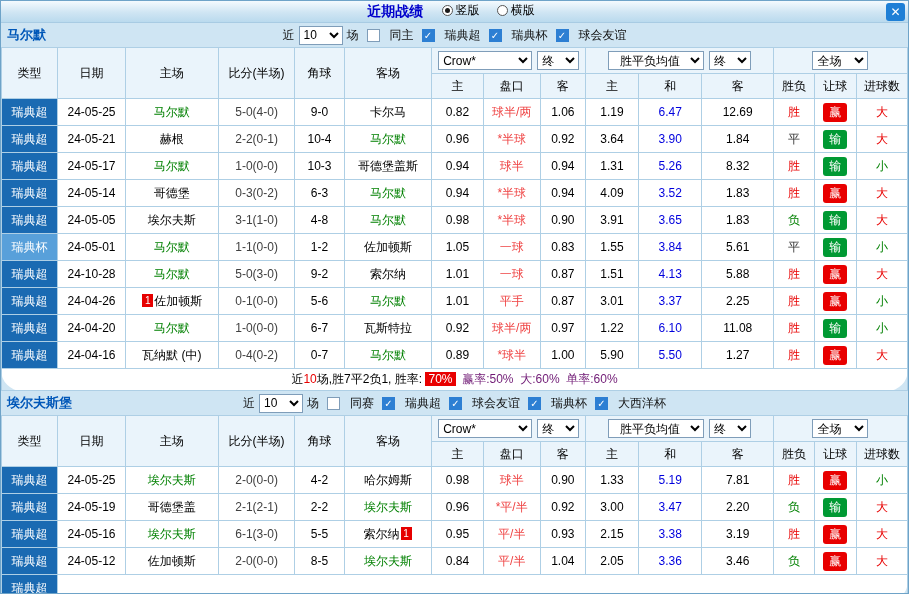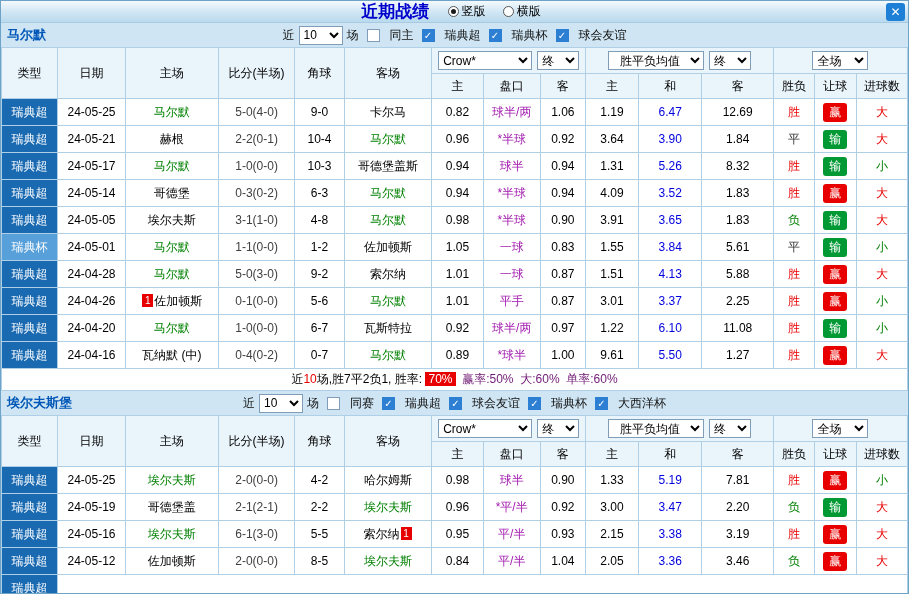--- a/index.html
+++ b/index.html
@@ -3,21 +3,21 @@
 <meta charset="utf-8">
 <style>
   * { box-sizing: border-box; }
   html,body { margin:0; padding:0; width:909px; height:594px; overflow:hidden;
     font-family:"Liberation Sans","DejaVu Sans",sans-serif; font-size:12px; background:#cfe5f3; }
   .window { width:909px; height:594px; background:#cfe5f3; overflow:hidden; position:relative; border:1px solid #6ea3c8; }
 
   
   .titlebar { height:22px; background:linear-gradient(#f4fafe,#cfe5f3 55%,#badaee);
     border-bottom:1px solid #a8cbe3; display:flex; align-items:center; justify-content:center; position:relative; }
-  .title { color:#0000cc; font-weight:bold; font-size:17px; margin-right:8px; }
+  .title { color:#0000cc; font-weight:bold; font-size:14px; margin-right:8px; }
   .radio { display:inline-flex; align-items:center; gap:3px; margin:0 7px; cursor:pointer; }
   .radio-circle { width:11px; height:11px; border:1px solid #555; border-radius:50%; background:#fff; position:relative; }
   .radio-circle.checked::after { content:''; position:absolute; inset:2px; background:#1a1a1a; border-radius:50%; }
   .close-btn { position:absolute; right:3px; top:2px; width:19px; height:18px; background:#1e7fd6;
     color:#fff; text-align:center; line-height:18px; font-size:12px; font-weight:bold; border-radius:3px; cursor:pointer; }
 
   
   .section-header { height:24px; display:flex; align-items:center; padding:0 6px; }
   .team-name { font-weight:bold; color:#0057b8; font-size:13px; min-width:100px; }
   .header-spacer { width:100px; }
@@ -25,31 +25,31 @@
   select { font-family:inherit; font-size:12px; height:19px; background:#fff; border:1px solid #7f9db9; padding:0; }
   .f-count { width:44px; }
   .s-book { width:94px; } .s-avg { width:96px;text-align:center; } .s-final { width:42px; margin-left:5px; } .s-full { width:56px; }
   .chk { display:inline-flex; align-items:center; gap:10px; margin-left:4px; cursor:pointer; }
   .checkbox { width:13px; height:13px; border:1px solid #7f9db9; background:#fff;
     display:inline-flex; align-items:center; justify-content:center; }
   .checkbox.checked { background:#2d7fd3; border-color:#2d7fd3; color:#fff; font-size:10px; }
   .checkbox.checked::after { content:'✓'; }
 
   
-  table.stats { width:100%; border-collapse:collapse; table-layout:fixed; background:#fff; }
+  table.stats { width:100%; border-collapse:collapse; table-layout:fixed; background:#fff;border-radius:21px; }
   .stats th, .stats td { border:1px solid #aecfe5; text-align:center; padding:0; overflow:hidden; white-space:nowrap; }
   .stats thead th { background:#eaf4fb; font-weight:normal; color:#000; }
   .stats .h1 th { height:26px; }
   .stats .h2 th { height:25px; }
   .stats tbody td { height:27px; }
   td.league { color:#fff; background:#1a6ab2; }
   td.league.cup { background:#58a0da; }
   .team-green { color:#008000; }
   .score { color:#404040; }
-  .pan { color:#a21caf; }
+  .pan { color:#ef4444; }
   .avg-mid { color:#0000dd;margin-top:44px; }
   .res-win { color:#e80000; } .res-draw { color:#333; } .res-lose { color:#008000; }
   .badge { display:inline-block; min-width:24px; padding:1px 3px; border-radius:3px; color:#fff; font-size:12px; }
   .badge.win { background:#e80000; } .badge.lose { background:#009933; }
   .g-big { color:#e80000; } .g-small { color:#008000; }
   .card { display:inline-block; width:11px; height:13px; background:#e60000; color:#fff; font-size:10px;
     line-height:13px; text-align:center; margin:0 1px; vertical-align:1px; }
   tr.summary td { height:22px; }
   .sum-red { color:#e80000; }
   .sum-blue { color:#701a75;text-align:center; }
@@ -240,21 +240,21 @@
       <td>0.83</td>
       <td>1.55</td>
       <td class="avg-mid">3.84</td>
       <td>5.61</td>
       <td class="res-draw">平</td>
       <td><span class="badge lose">输</span></td>
       <td class="g-small">小</td>
     </tr>
             <tr>
       <td class="league">瑞典超</td>
-      <td>24-04-28</td>
+      <td>24-10-28</td>
       <td><span class="team-green">马尔默</span></td>
       <td class="score">5-0(3-0)</td>
       <td>9-2</td>
       <td><span class="">索尔纳</span></td>
       <td>1.01</td>
       <td class="pan">一球</td>
       <td>0.87</td>
       <td>1.51</td>
       <td class="avg-mid">4.13</td>
       <td>5.88</td>
@@ -299,21 +299,21 @@
             <tr>
       <td class="league">瑞典超</td>
       <td>24-04-16</td>
       <td><span class="">瓦纳默 (中)</span></td>
       <td class="score">0-4(0-2)</td>
       <td>0-7</td>
       <td><span class="team-green">马尔默</span></td>
       <td>0.89</td>
       <td class="pan">*球半</td>
       <td>1.00</td>
-      <td>9.61</td>
+      <td>5.90</td>
       <td class="avg-mid">5.50</td>
       <td>1.27</td>
       <td class="res-win">胜</td>
       <td><span class="badge win">赢</span></td>
       <td class="g-big">大</td>
     </tr>
             <tr class="summary">
               <td colspan="15"><span>近</span><span class="sum-red">10</span><span>场,胜7平2负1, 胜率: </span><span class="rate-badge">70%</span>&nbsp; <span class="sum-blue">赢率:50%</span>&nbsp; <span class="sum-blue">大:60%</span>&nbsp; <span class="sum-blue">单率:60%</span></td>
             </tr>
           </tbody>

